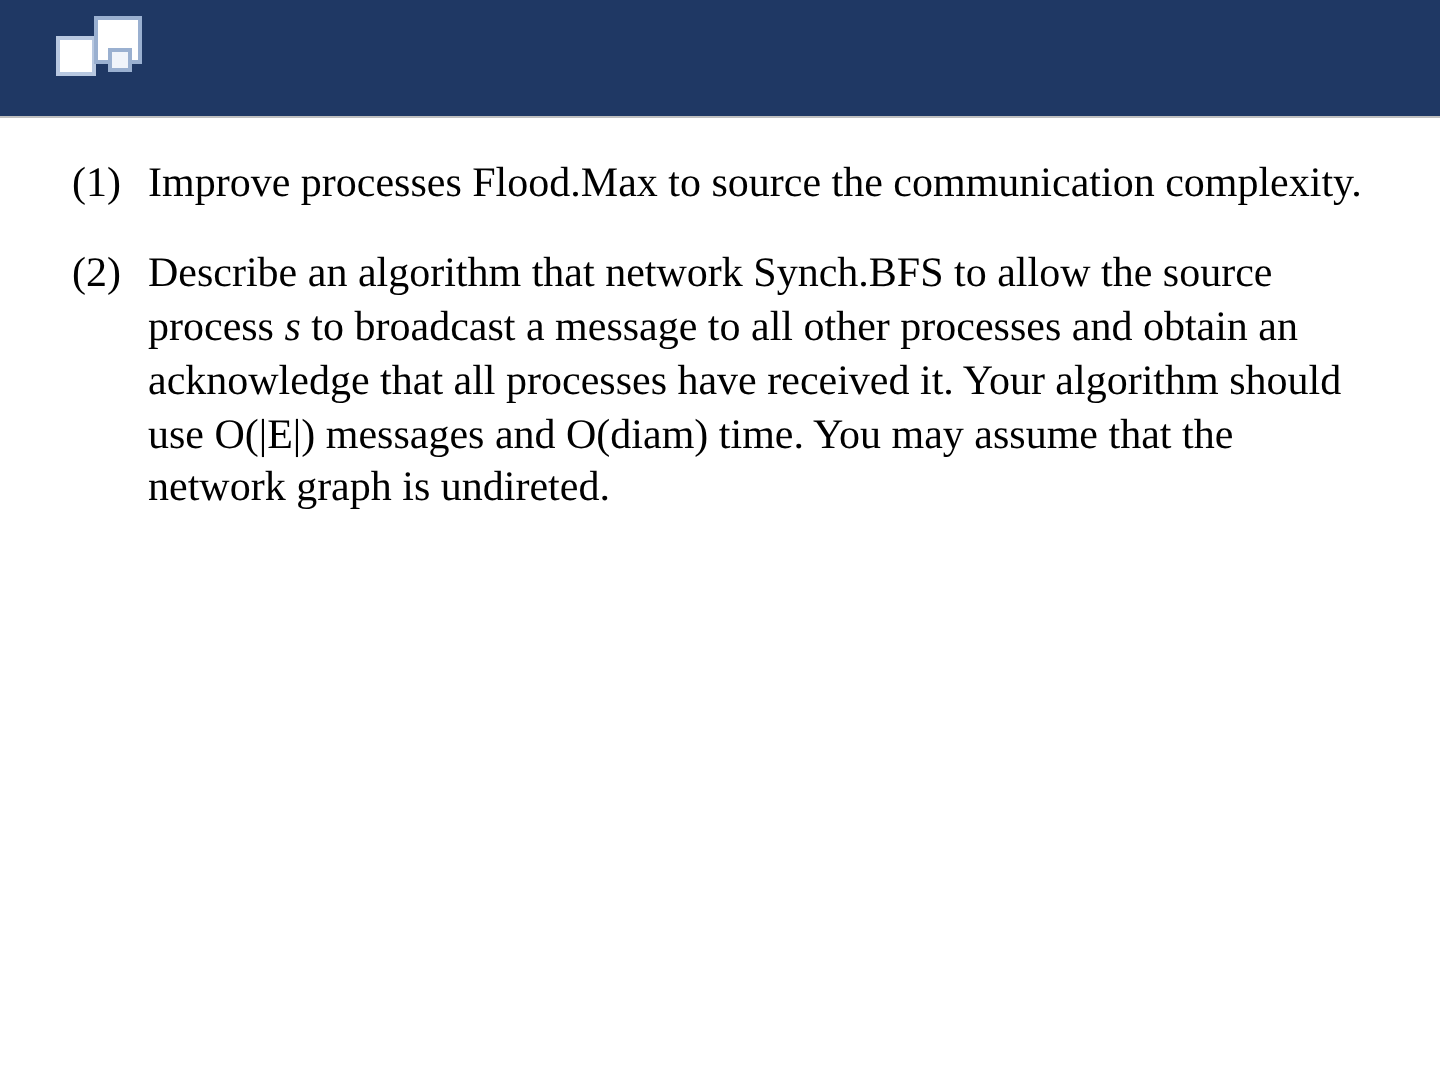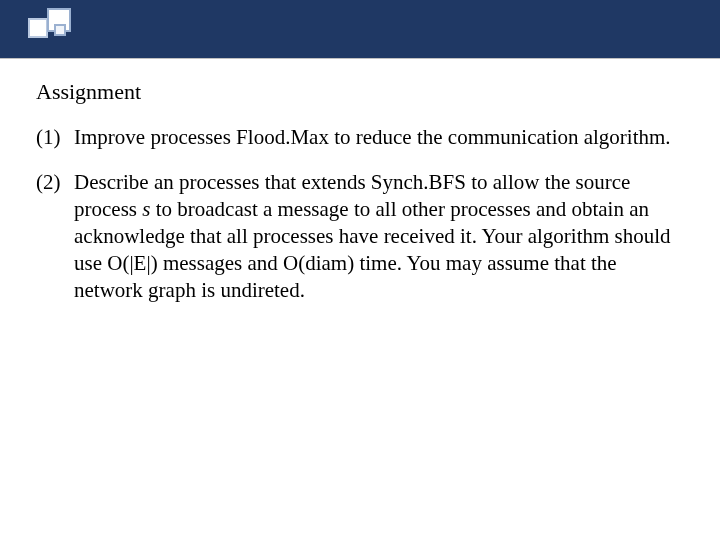--- a/index.html
+++ b/index.html
@@ -86,26 +86,25 @@
 
 <div class="slide">
 
   <div class="top-bar">
     <div class="sq1"></div>
     <div class="sq2"></div>
     <div class="sq3"></div>
   </div>
 
   <div class="content">
-    <div class="title">Assignment</div>
 
     <div class="item">
       <div class="num">(1)</div>
-      <div class="text"><span>Improve processes Flood.</span><span>Max  to reduce the communication algorithm.</span></div>
+      <div class="text"><span>Improve processes Flood.</span><span>Max  to source the communication complexity.</span></div>
     </div>
 
     <div class="item">
       <div class="num">(2)</div>
-      <div class="text"><span>Describe an processes that extends Synch.</span><span>BFS to allow the source process </span><span class="italic">s</span><span> to broadcast a message to all other processes and obtain an acknowledge that all processes have received it. Your algorithm should use O(|E|) messages and O(diam) time. You may assume that the network graph is undireted.</span></div>
+      <div class="text"><span>Describe an algorithm that network Synch.</span><span>BFS to allow the source process </span><span class="italic">s</span><span> to broadcast a message to all other processes and obtain an acknowledge that all processes have received it. Your algorithm should use O(|E|) messages and O(diam) time. You may assume that the network graph is undireted.</span></div>
     </div>
 
   </div>
 </div>
 
 </body></html>

